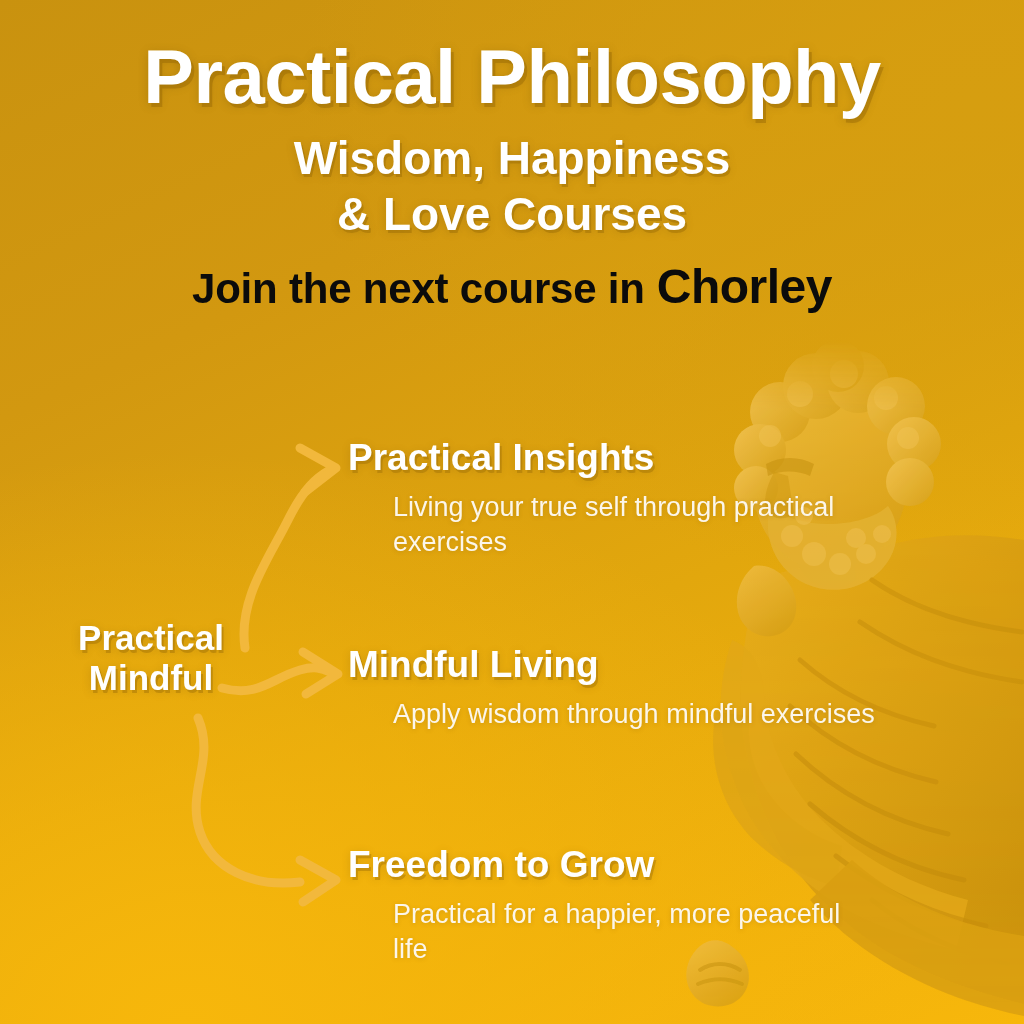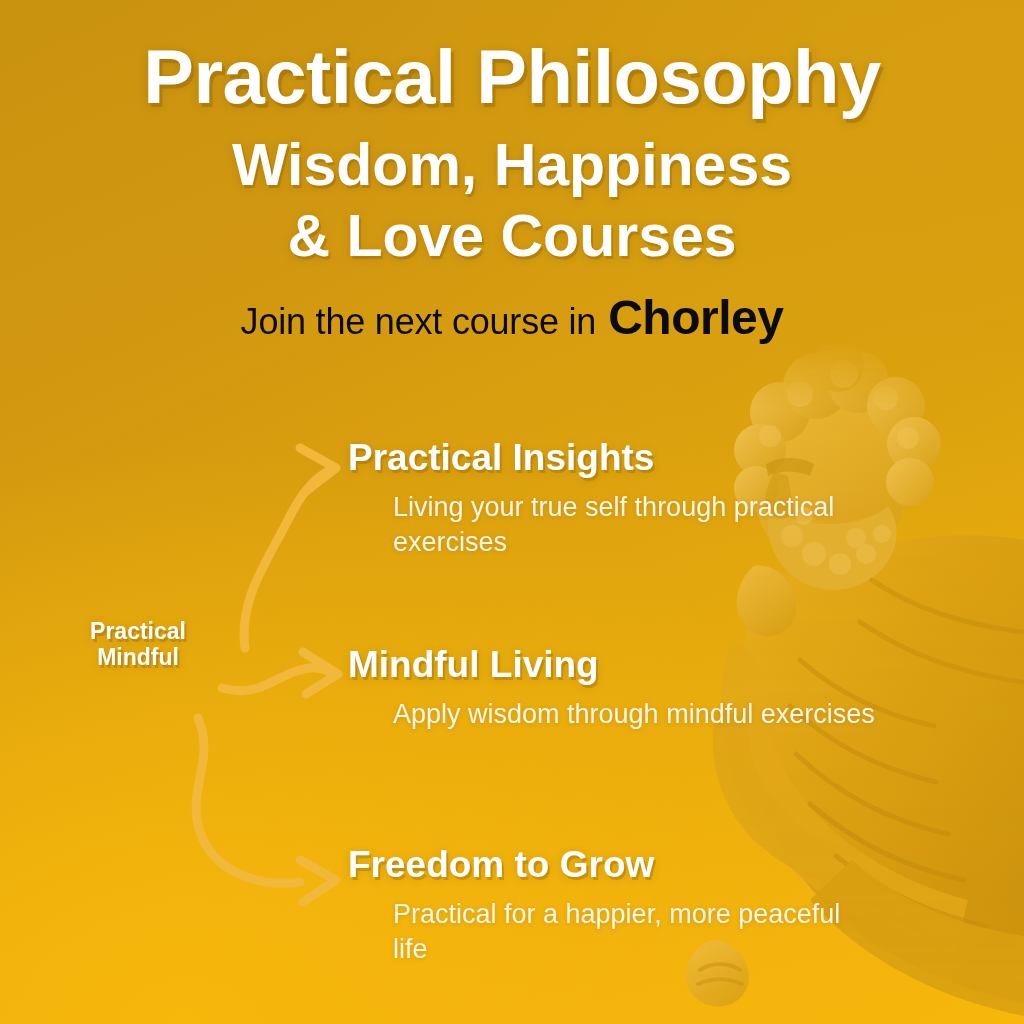--- a/index.html
+++ b/index.html
@@ -51,56 +51,56 @@
     font-size: 76px;
     font-weight: 700;
     line-height: 1.02;
     color: #FFFFFF;
     letter-spacing: -0.5px;
     text-shadow: 3px 4px 0 rgba(150,105,5,0.45), 0 2px 10px rgba(120,85,5,0.30);
     white-space: nowrap;
   }
   .title-sub {
     margin-top: 14px;
-    font-size: 59px;
+    font-size: 46px;
     font-weight: 700;
     line-height: 1.22;
     color: #FFFFFF;
     text-shadow: 2px 3px 0 rgba(150,105,5,0.42), 0 2px 8px rgba(120,85,5,0.26);
   }
   .title-sub .sub-line { display: block; }
 
   .join-line {
     margin-top: 20px;
     color: #0B0B0B;
     line-height: 1.05;
     white-space: nowrap;
   }
   .join-pre {
-    font-size: 36px;
-    font-weight: 400;
+    font-size: 42px;
+    font-weight: 700;
     letter-spacing: -0.2px;
     text-align: center;
   }
   .join-city {
     font-size: 48px;
     font-weight: 700;
     letter-spacing: -0.5px;
     margin-left: 12px;
   }
 
   
   .root-node {
     position: absolute;
-    left: 29px;
+    left: 42px;
     top: 618px;
     width: 218px;
     text-align: center;
     color: #FFFFFF;
-    font-size: 23px;
+    font-size: 35px;
     font-weight: 700;
     line-height: 1.15;
     text-shadow: 2px 3px 0 rgba(150,105,5,0.40), 0 2px 8px rgba(120,85,5,0.25);
   }
   .root-node .root-line { display: block; }
 
   
   .branch {
     position: absolute;
     left: 348px;

